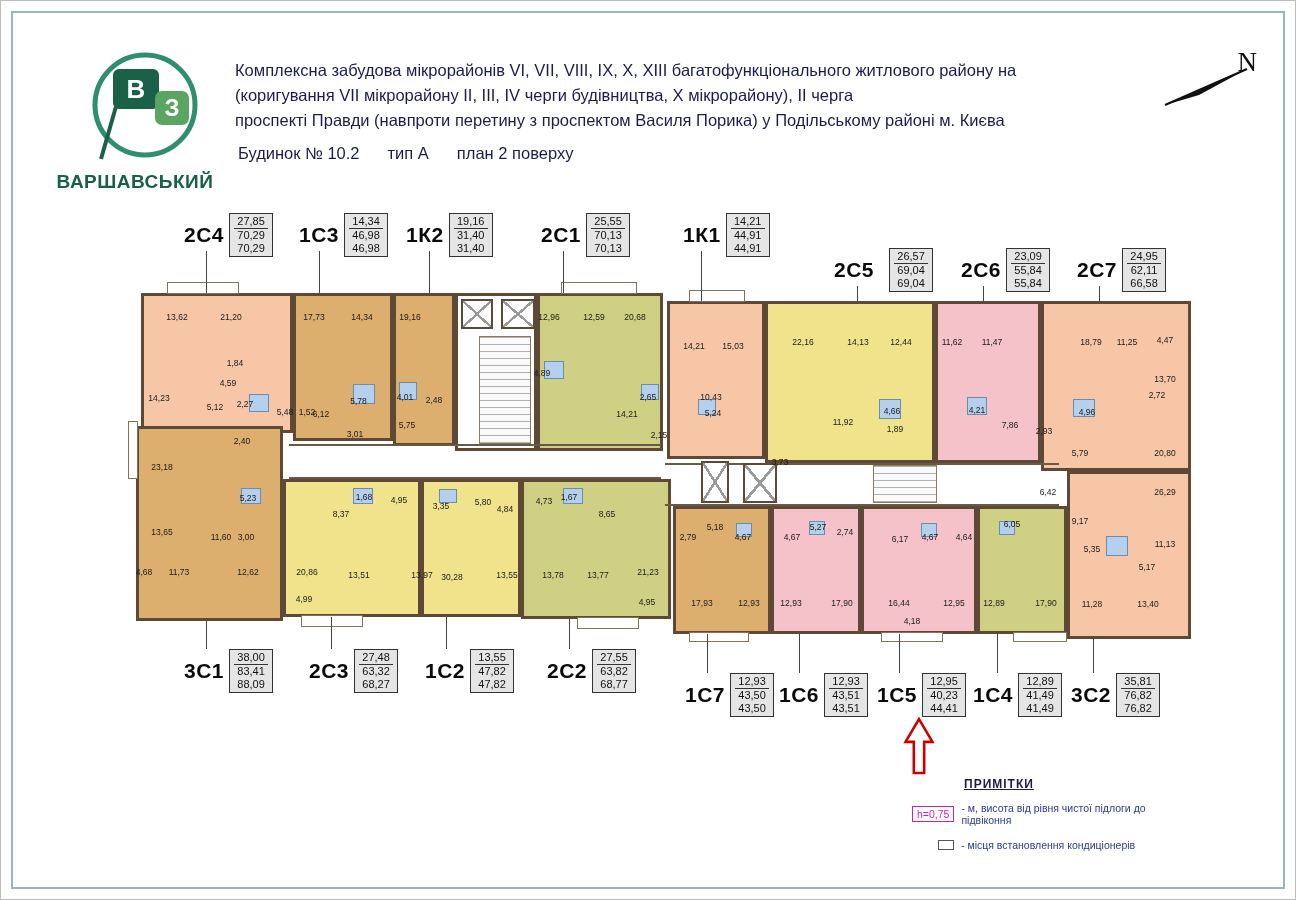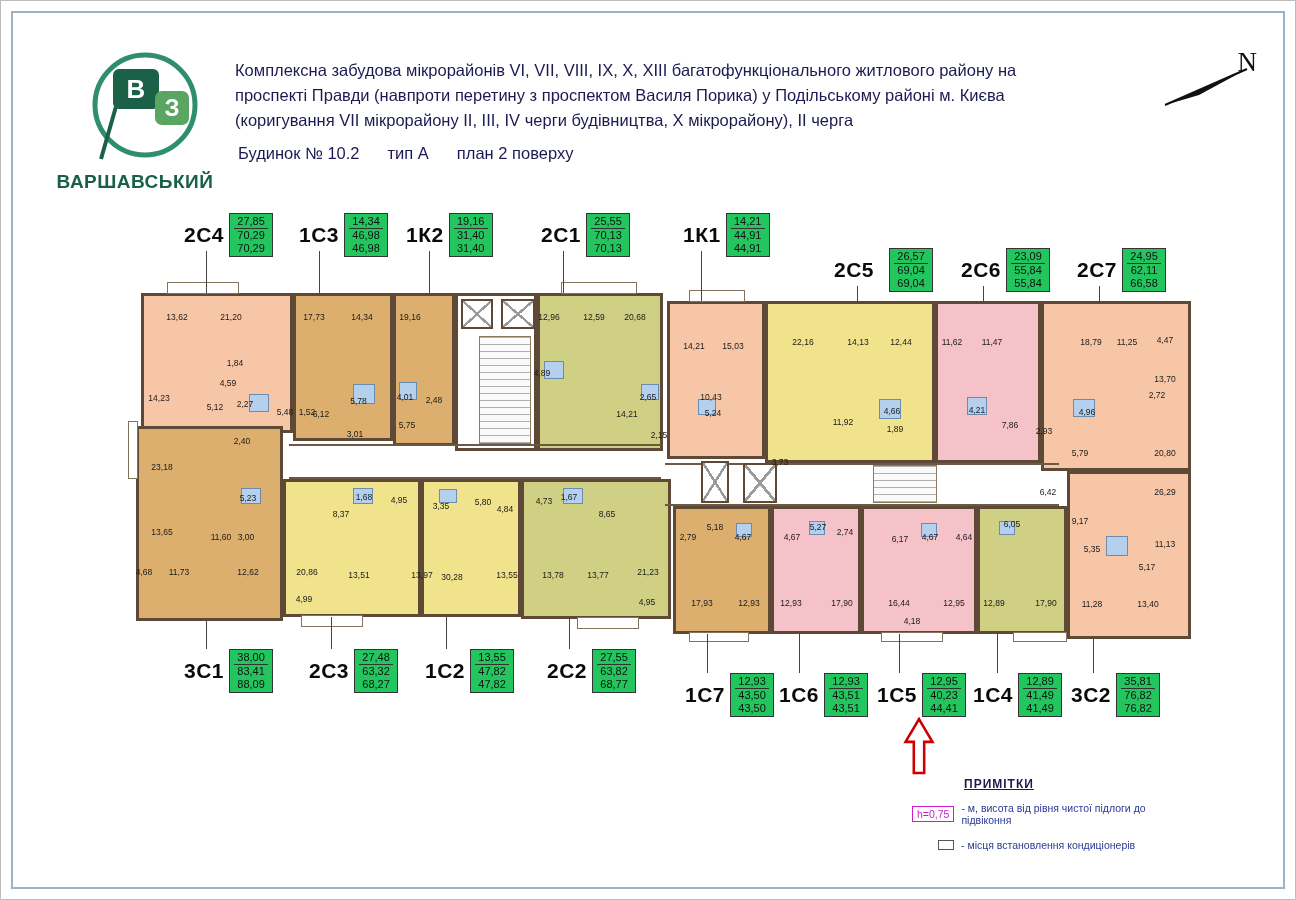--- a/index.html
+++ b/index.html
@@ -28,21 +28,21 @@
   .bath { background:#b4d0ec; border:1px solid #6a8cb0; }
   .stairs { background:repeating-linear-gradient(to bottom,#b0b0b0 0 1px,#fafafa 1px 7px); border:1.5px solid #8a7a60; }
   .shaft { border:2px solid var(--wall,#5e4936);
     background:
       linear-gradient(to top right, transparent 47%, #9a9a9a 47% 53%, transparent 53%),
       linear-gradient(to bottom right, transparent 47%, #9a9a9a 47% 53%, transparent 53%), #fff; }
 
   
   .callout { position:absolute; display:flex; align-items:center; gap:5px; }
   .callout .code { font-size:21px; font-weight:bold; color:#0a0a0a; letter-spacing:.5px; }
-  .callout .vals { border:1px solid #333; background:#22c55e; text-align:center; font-size:11px; line-height:13px; padding:1px 4px; min-width:44px; color:#111; }
+  .callout .vals { border:1px solid #333; background:#e5e5e5; text-align:center; font-size:11px; line-height:13px; padding:1px 4px; min-width:44px; color:#111; }
   .callout .vals div:first-child { border-bottom:1px solid #333; }
 
   
   .red-arrow { position:absolute; left:902px; top:716px; width:32px; height:58px; }
 
   
   .notes { position:absolute; left:905px; top:776px; width:292px; color:#2b3a96; font-size:10.5px; }
   .notes-title { color:#1b1b52; font-weight:bold; font-size:12px; text-decoration:underline; margin-left:58px; margin-bottom:11px; letter-spacing:1px; }
   .note-row { display:flex; align-items:center; gap:7px; margin-bottom:13px; }
   .hbox { border:1px solid #c81ec8; color:#c81ec8; font-size:10.5px; padding:1px 4px; background:#fff; margin-left:6px; flex:none; }
@@ -61,22 +61,22 @@
       <rect x="76" y="22" width="46" height="40" rx="6" fill="#1a6148"></rect>
       <text x="99" y="51" text-anchor="middle" font-size="26" font-weight="bold" fill="#ffffff" font-family="Liberation Sans, sans-serif">В</text>
       <rect x="118" y="44" width="34" height="34" rx="7" fill="#5aa562"></rect>
       <text x="135" y="69" text-anchor="middle" font-size="24" font-weight="bold" fill="#ffffff" font-family="Liberation Sans, sans-serif">З</text>
     </svg>
     <div class="brand">ВАРШАВСЬКИЙ</div>
   </div>
 
   <div class="title">
     <div>Комплексна забудова мікрорайонів VI, VII, VIII, IX, X, XIII багатофункціонального житлового району на</div>
+    <div>(коригування VII мікрорайону II, III, IV черги будівництва, X мікрорайону), II черга</div>
     <div>проспекті Правди (навпроти перетину з проспектом Василя Порика) у Подільському районі м. Києва</div>
-    <div>(коригування VII мікрорайону II, III, IV черги будівництва, X мікрорайону), II черга</div>
   </div>
   <div class="subtitle">
     <span>Будинок № 10.2</span>
     <span>тип А</span>
     <span>план 2 поверху</span>
   </div>
 
   <div class="north">
     <svg width="100" height="60" viewBox="0 0 100 60">
       <line x1="6" y1="48" x2="88" y2="12" stroke="#111" stroke-width="2"></line>

